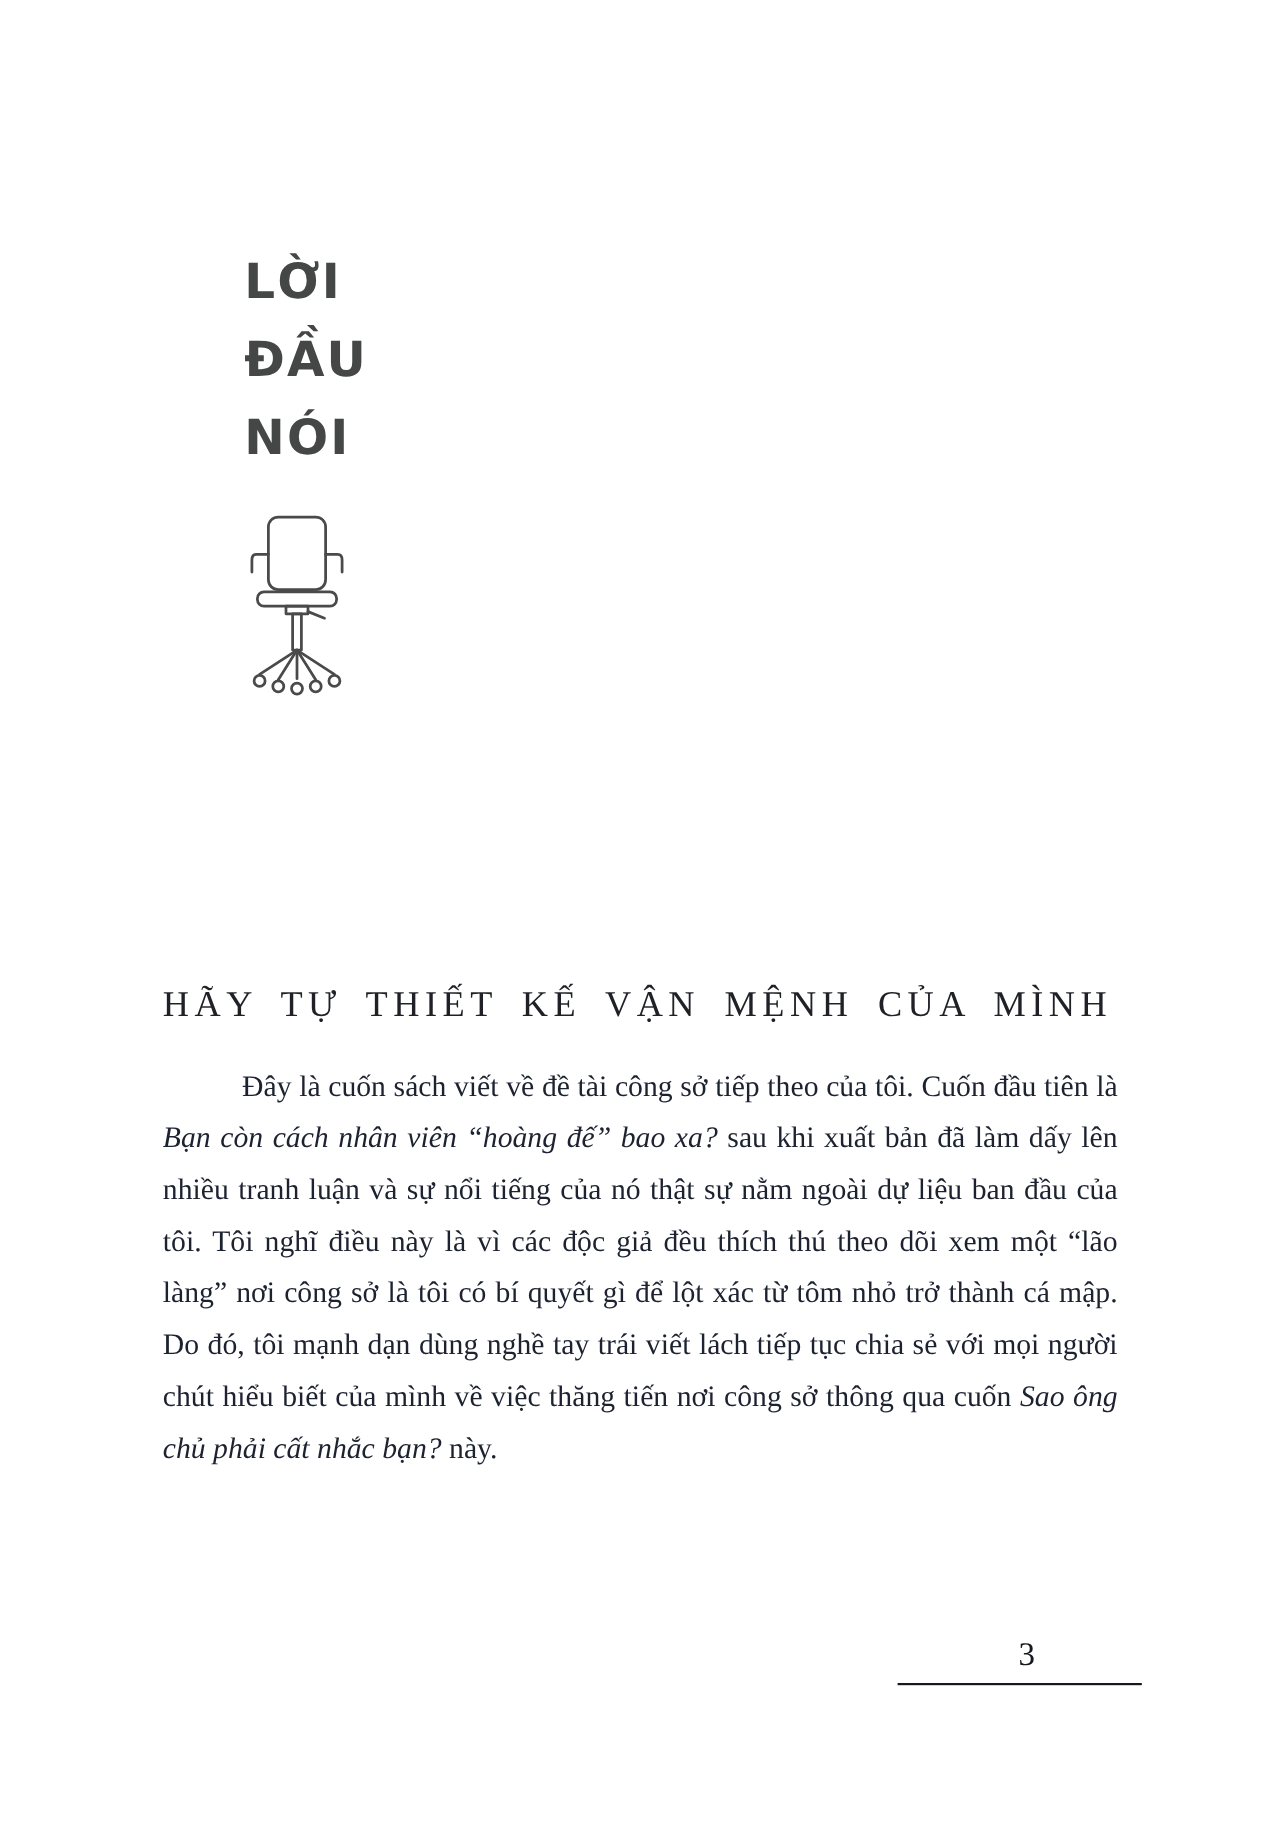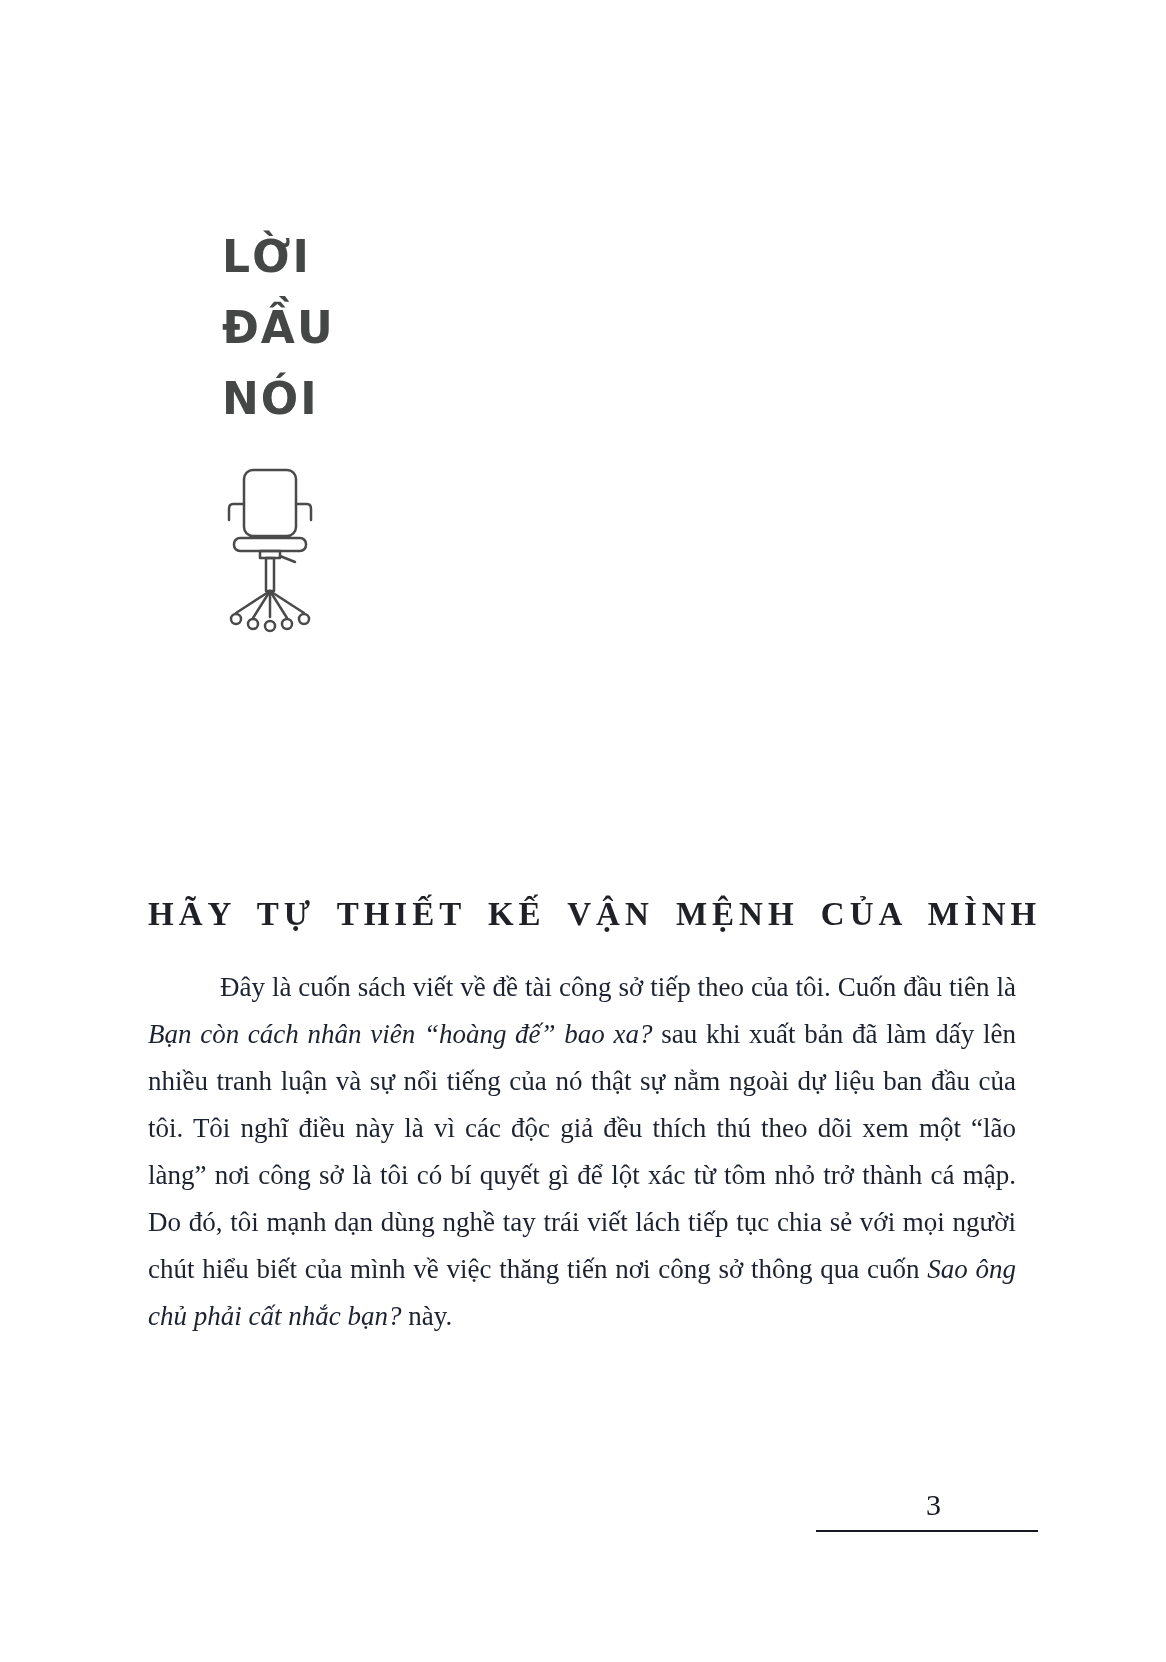--- a/index.html
+++ b/index.html
@@ -41,21 +41,21 @@
   }
 
   
   .section-title {
     position: absolute;
     left: 148px;
     top: 880px;
     width: 900px;
     margin: 0;
     font-family: "Liberation Serif", serif;
-    font-weight: 700;
+    font-weight: 400;
     font-size: 33px;
     letter-spacing: 5px;
     word-spacing: 9px;
     color: #1f2126;
   }
 
   
   .body-text {
     position: absolute;
     left: 148px;

